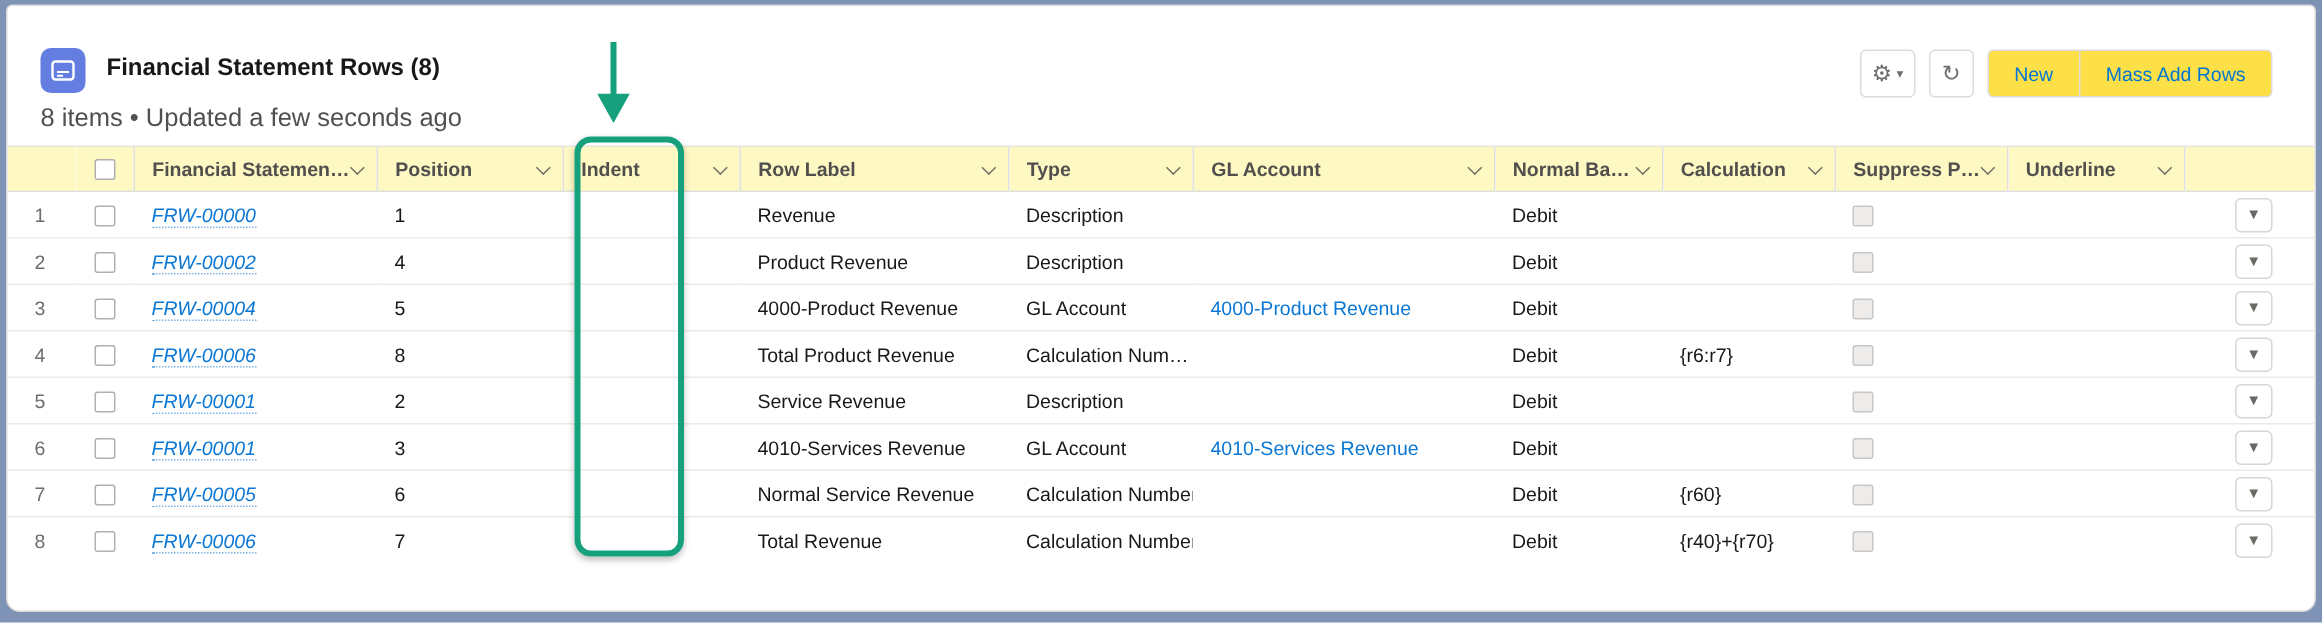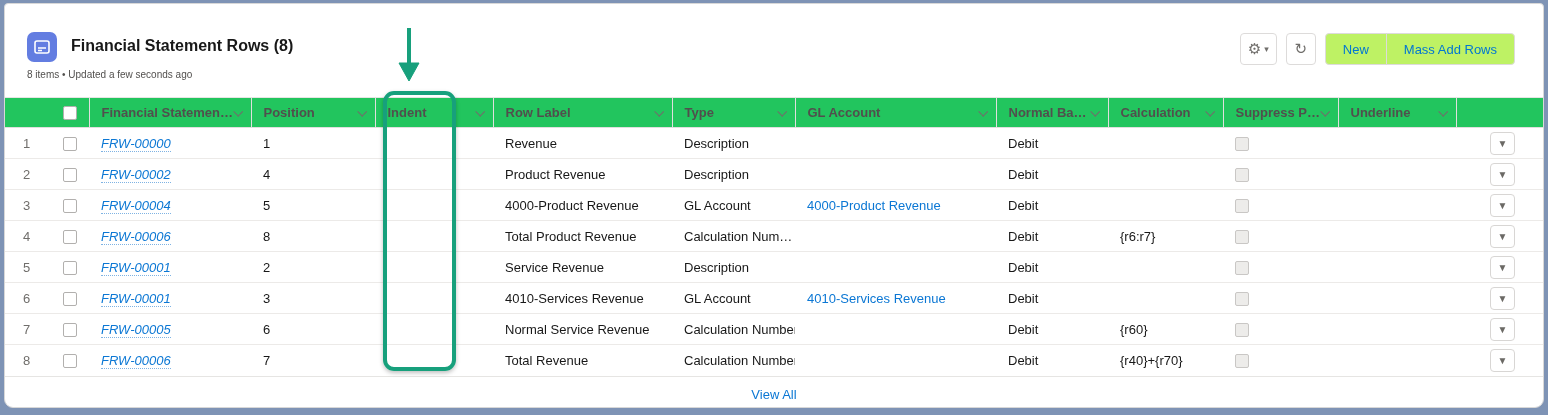--- a/index.html
+++ b/index.html
@@ -11,42 +11,42 @@
     background:#fff; border:1px solid #d8d8d8; border-radius:4px 4px 9px 9px;
     overflow:hidden; }
 
   
   .card-header { position:relative; height:81px;margin-top:12px; }
   .obj-icon { position:absolute; left:22px; top:16px; width:30px; height:30px;
     border-radius:7px; background:#637de1; display:flex; align-items:center;
     justify-content:center; }
   .page-title { position:absolute; left:66px; top:21px; font-size:16px;
     font-weight:bold; color:#181818; }
-  .meta { position:absolute; left:22px; top:53px; font-size:10px; color:#52504e; }
+  .meta { position:absolute; left:22px; top:53px; font-size:17px; color:#52504e; }
 
   .actions { position:absolute; right:28px; top:17px; display:flex; gap:9px;
     align-items:center; }
   .icon-btn { height:32px; min-width:30px; padding:0 7px; background:#fff;
     border:1px solid #dddbda; border-radius:4px; color:#706e6b; font-size:15px;
     display:flex; align-items:center; justify-content:center; gap:3px; cursor:pointer; }
   .icon-btn .caret { font-size:9px; color:#706e6b; }
   .btn-group { display:flex; }
-  .btn { height:32px; padding:0 17px; background:#bef264; border:1px solid #dddbda;
+  .btn { height:32px; padding:0 17px; background:#fde047; border:1px solid #dddbda;
     color:#0176d3; font-size:13px; display:flex; align-items:center; cursor:pointer; }
   .btn.first { border-radius:4px 0 0 4px; }
   .btn.last  { border-radius:0 4px 4px 0; margin-left:-1px;text-align:center; }
 
   
   table { width:100%; border-collapse:collapse; table-layout:fixed; }
   col.c-num{width:46px} col.c-cb{width:38px} col.c-name{width:162px}
   col.c-pos{width:124px} col.c-ind{width:118px} col.c-rl{width:179px}
   col.c-type{width:123px} col.c-gl{width:201px} col.c-nb{width:112px}
   col.c-calc{width:115px} col.c-sup{width:115px} col.c-ul{width:118px}
 
-  thead th { height:30px; background:#22c55e; border-top:1px solid #e6e5e3;
+  thead th { height:30px; background:#fef9c3; border-top:1px solid #e6e5e3;
     border-bottom:1px solid #e0dfdd; font-size:13px; font-weight:bold;
     color:#514f4d; text-align:left; padding:0 10px 0 12px; white-space:nowrap;
     overflow:hidden; }
   thead th.div { border-left:1px solid #e0dfdd; }
   .th-inner { display:flex; align-items:center; justify-content:space-between; }
   .chev { width:7px; height:7px; border-right:1.6px solid #706e6b;
     border-bottom:1.6px solid #706e6b; transform:rotate(45deg) translateY(-1px);
     display:inline-block; flex:none; }
 
   tbody td { height:31px; border-top:1px solid #eceae8; font-size:13px;
@@ -325,22 +325,19 @@
           <td>{r40}+{r70}</td>
           <td><span class="cb disabled"></span></td>
           <td></td>
           <td class="action-cell">
             <button class="row-action">▼</button>
           </td>
         </tr>
       </tbody>
   </table>
 
-  <div class="view-all">
-    <a>View All</a>
-  </div>
 </div>
 
 <svg class="anno-arrow" width="30" height="62">
   <line x1="15" y1="3" x2="15" y2="40" stroke="#17a07c" stroke-width="4" fill="#17a07c"></line>
   <polygon points="5,38 25,38 15,56" fill="#17a07c" stroke="#17a07c"></polygon>
 </svg>
 <div class="anno-box" style="border-color: rgb(23, 160, 124);"></div>
 
 </body></html>

